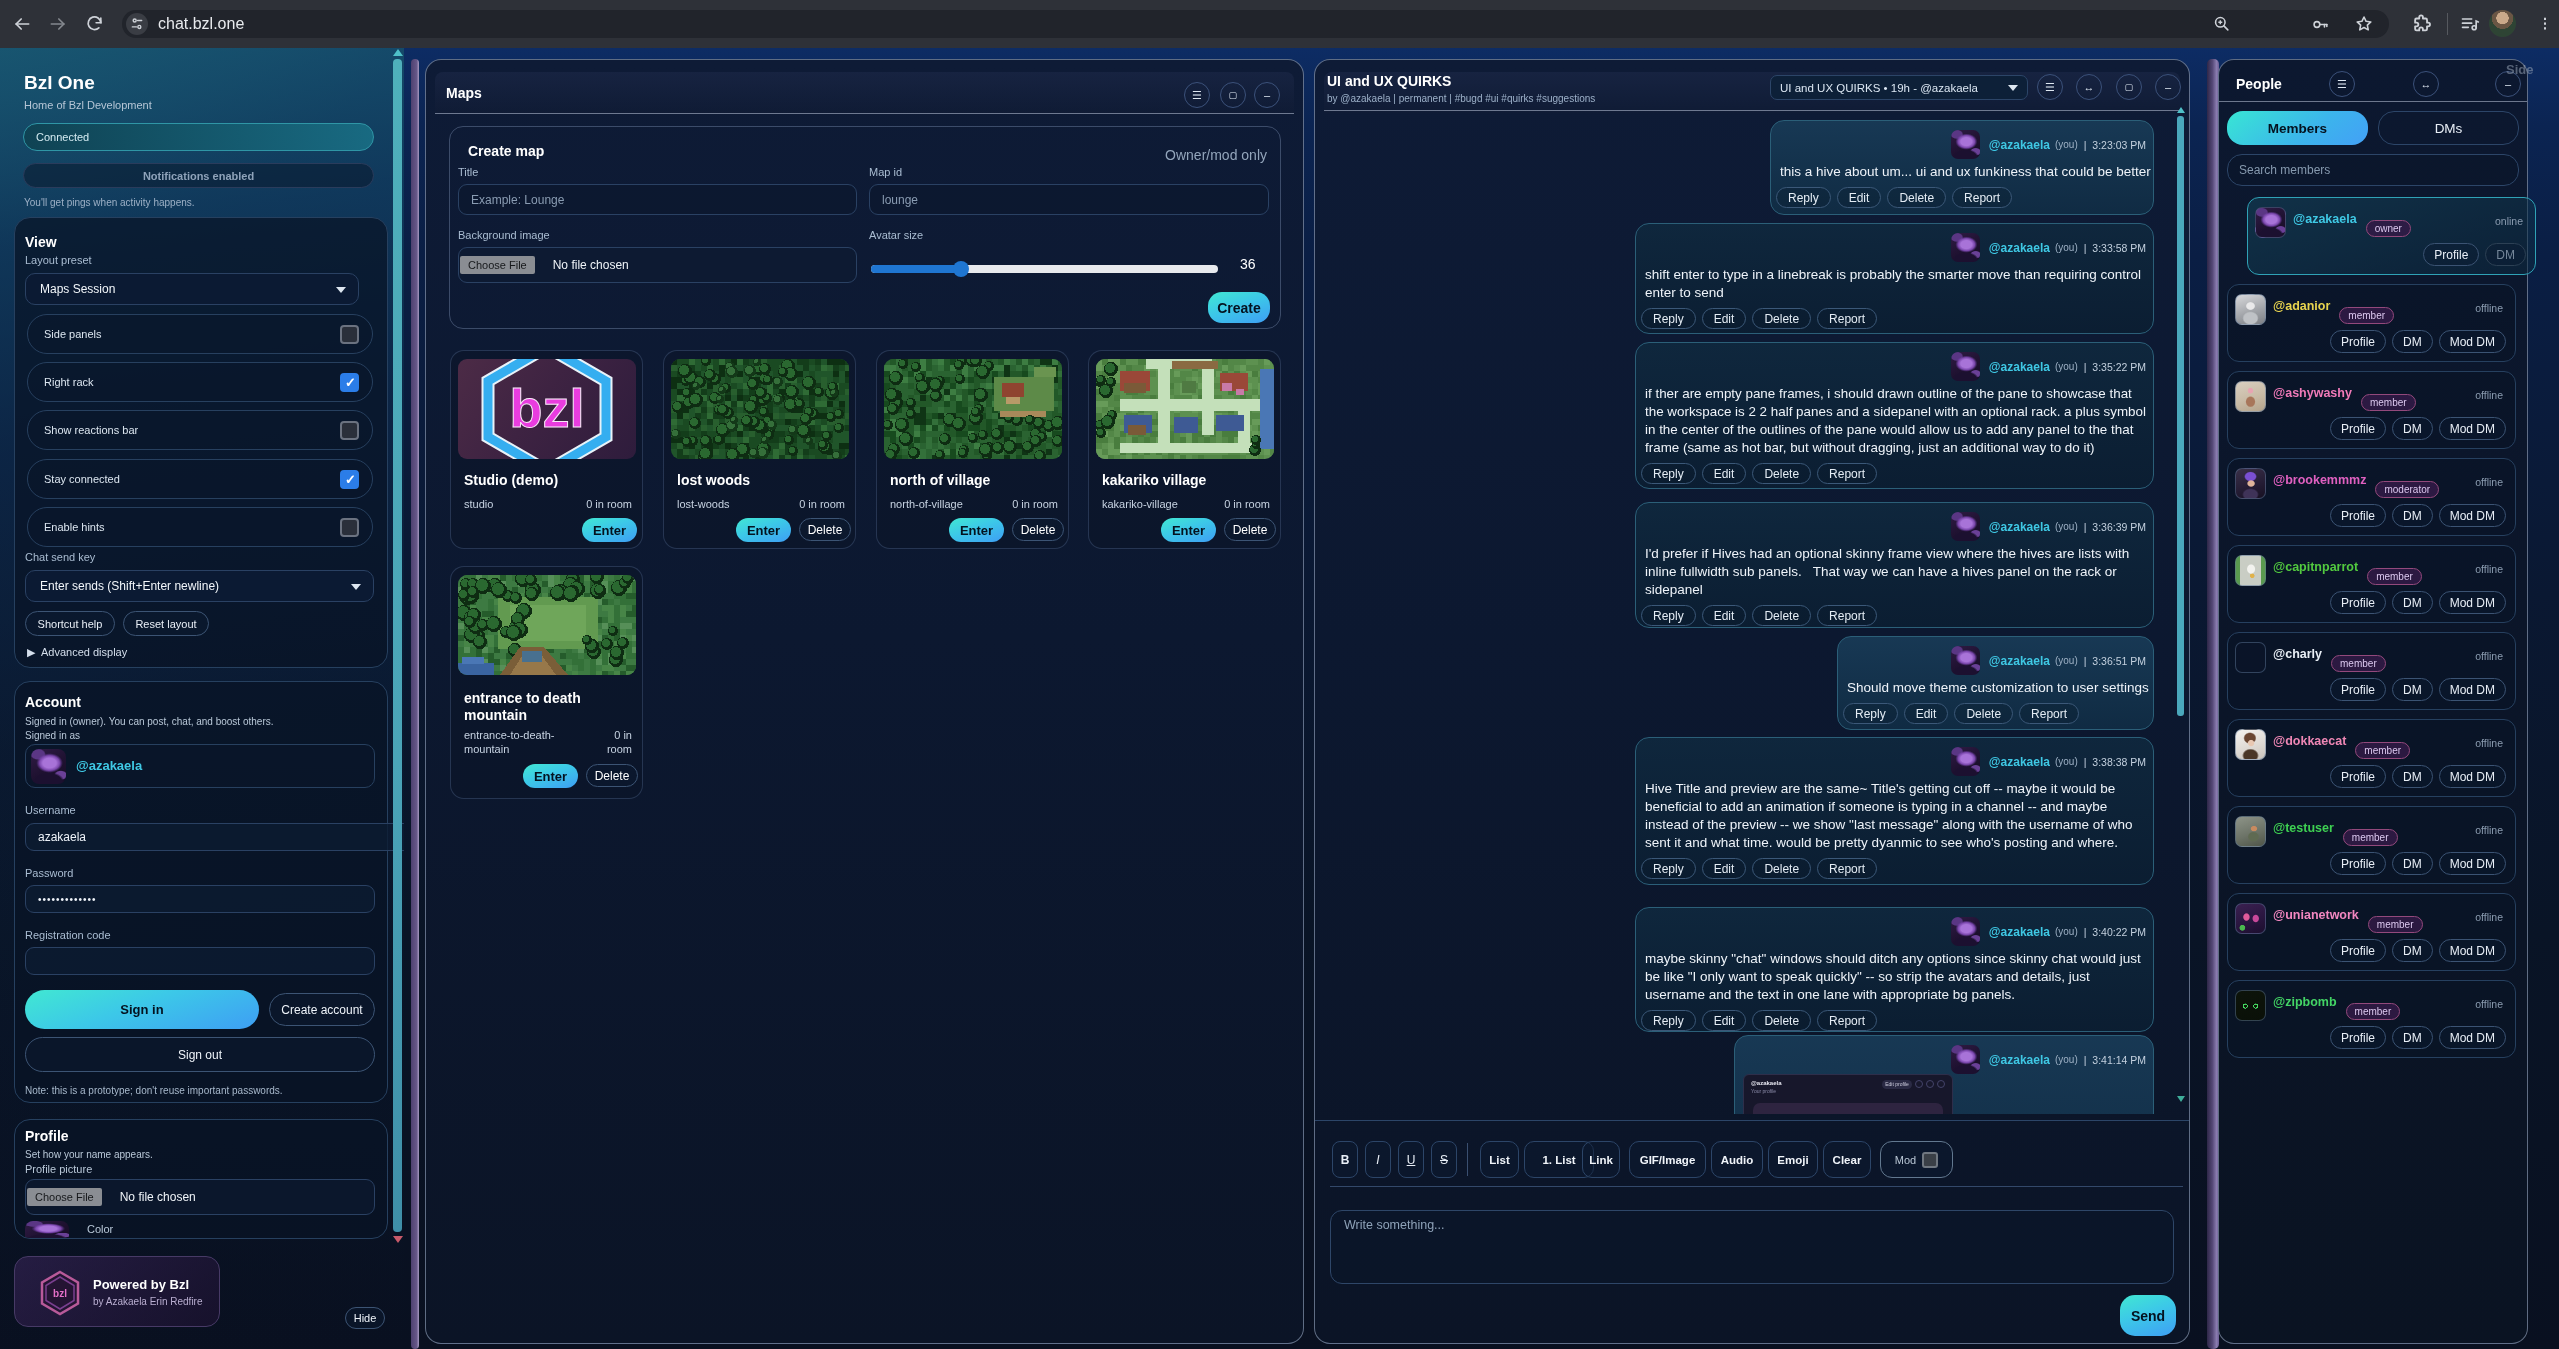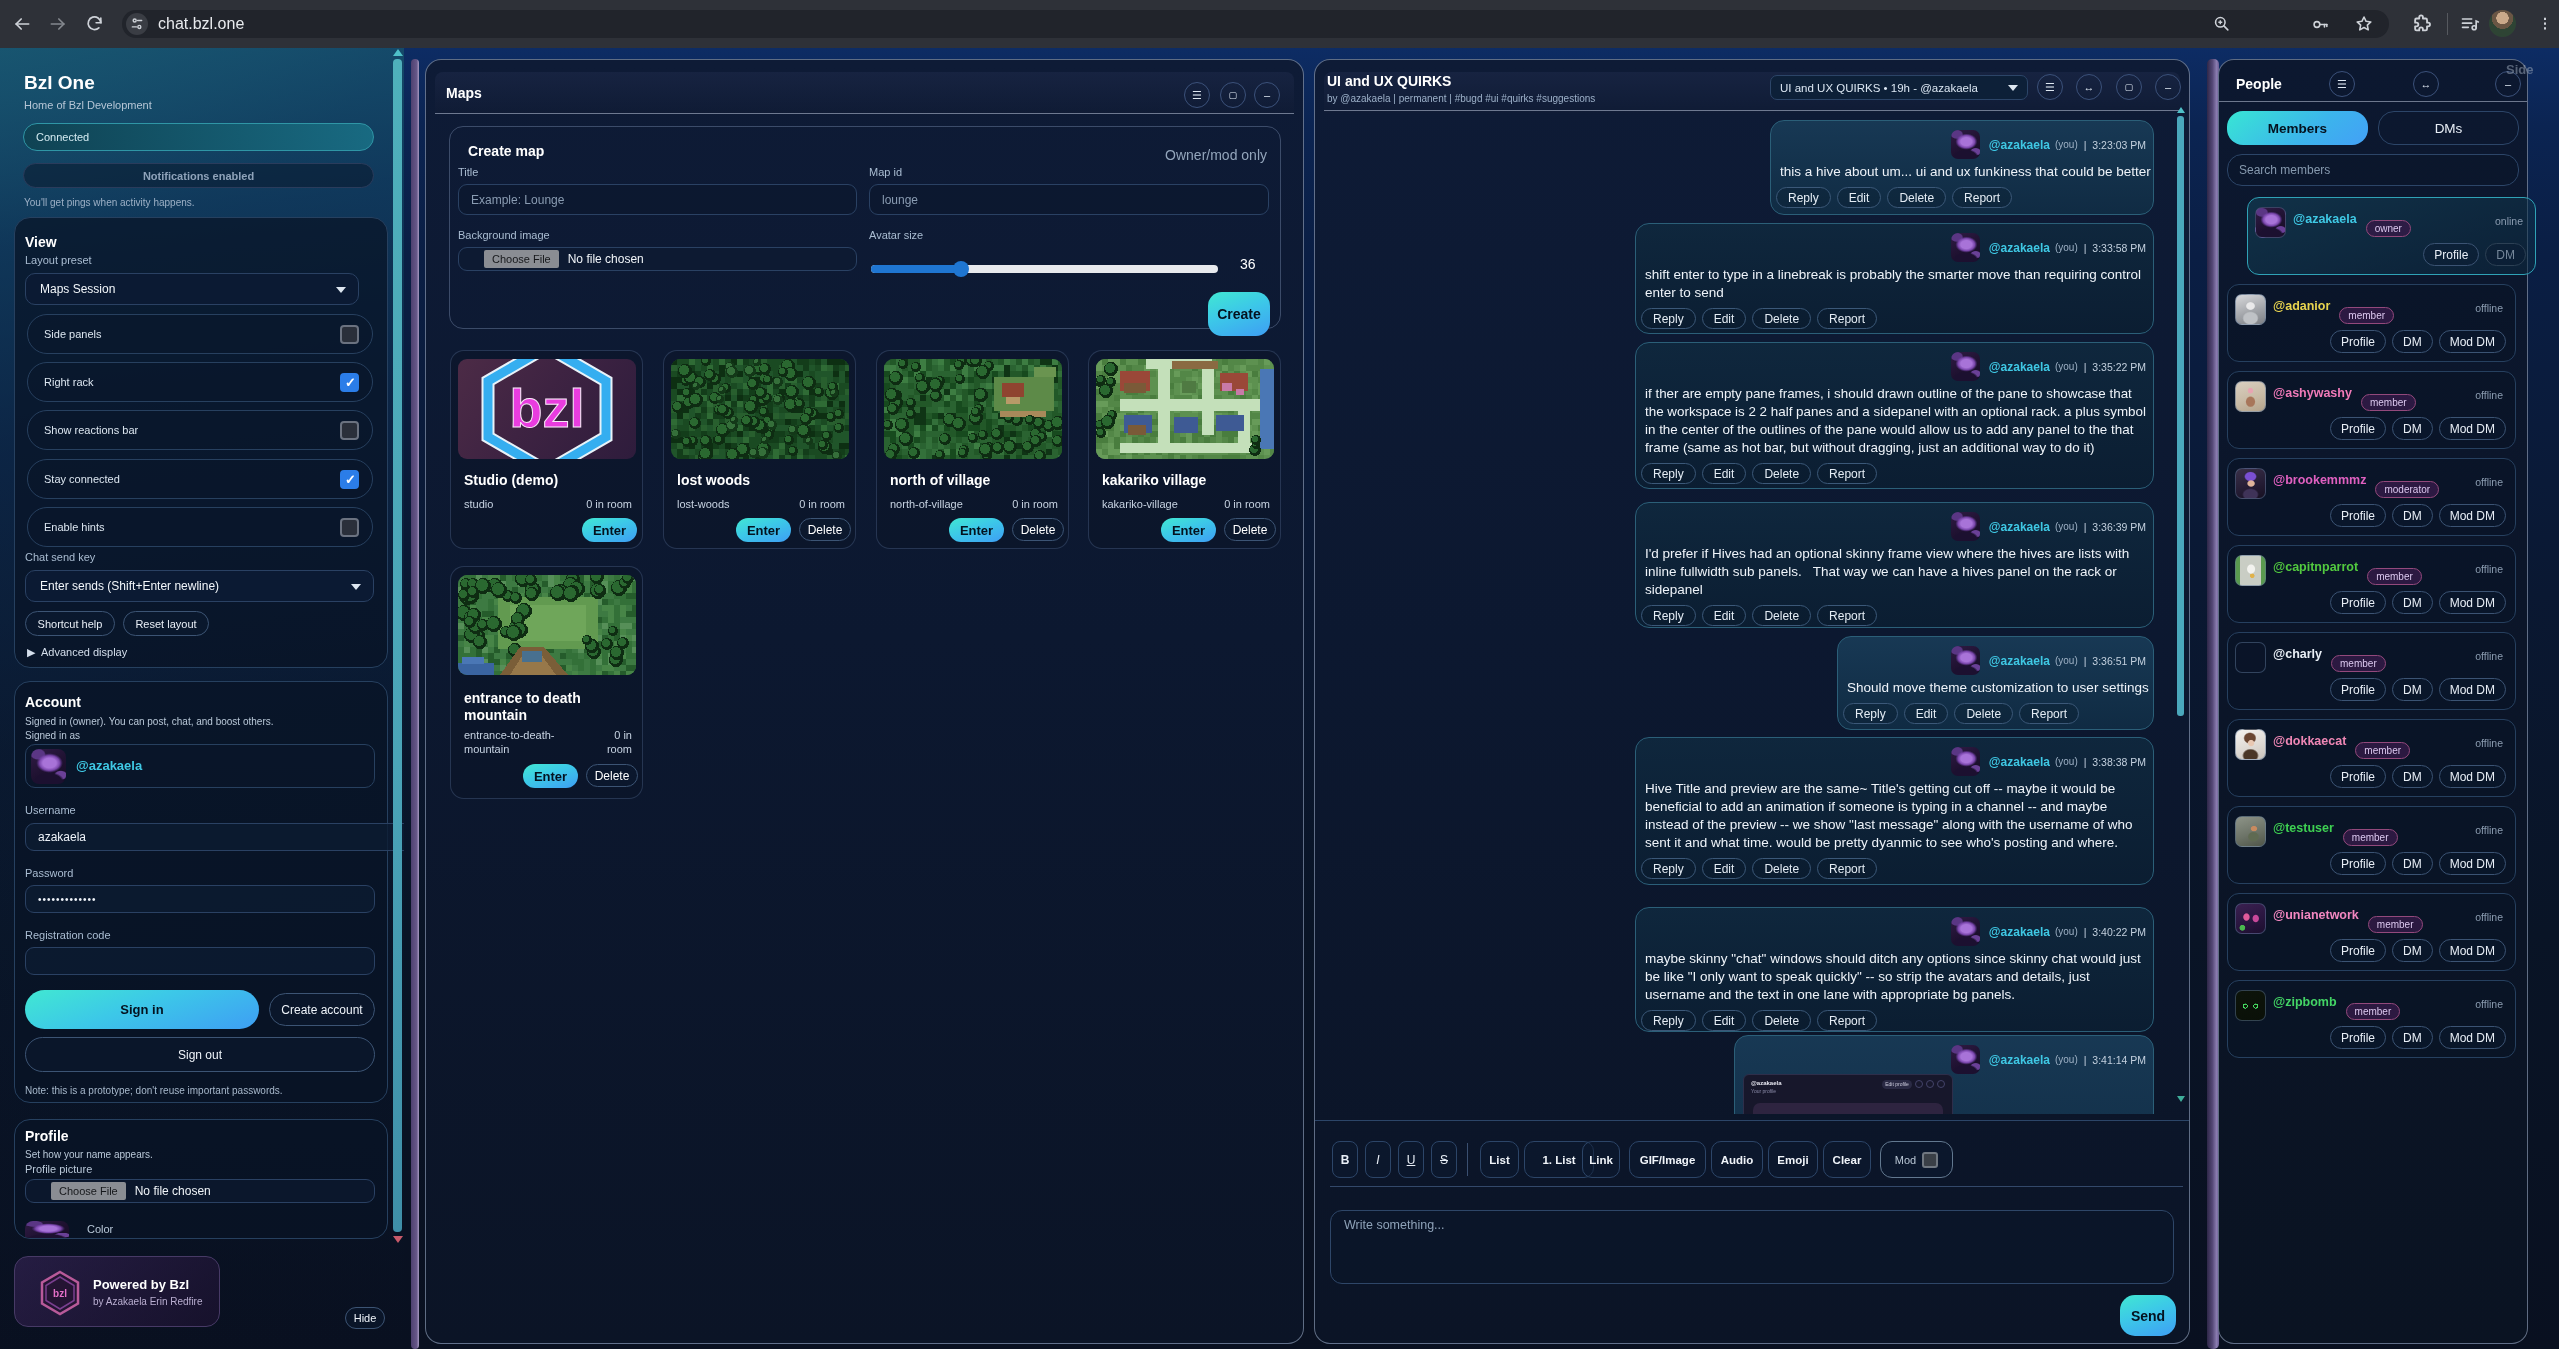--- a/index.html
+++ b/index.html
@@ -38,21 +38,21 @@
 .sel:after { content:""; position:absolute; right:12px; top:13px; width:0; height:0; border-left:5px solid transparent; border-right:5px solid transparent; border-top:6px solid #dde6f0; }
 .chk-row { position:absolute; left:12px; width:346px; height:40px; border:1px solid #27405f; border-radius:20px; background:rgba(10,22,42,0.5);
   display:flex; align-items:center; padding:0 16px; font-size:11px; color:#dce6f0; }
 .box { position:absolute; right:13px; top:10px; width:19px; height:19px; border-radius:4px; background:#2a2f3a; border:2px solid #6b7280; }
 .box.on { background:#2b7de8; border-color:#2b7de8; }
 .box.on:after { content:"\2713"; position:absolute; left:3px; top:0px; color:#fff; font-size:13px; font-weight:bold; }
 .sb-btn { position:absolute; height:25px; border:1px solid #3c5474; border-radius:13px; background:rgba(12,26,48,0.6); color:#e8eef6; font-size:11px; display:flex; align-items:center; justify-content:center; }
 .inp { height:28px; border:1px solid #2a4163; border-radius:9px; background:rgba(13,27,50,0.8); color:#eef3f9; font-size:12px; display:flex; align-items:center; padding:0 12px; }
 .btn-grad { background:linear-gradient(160deg,#41e8d2 0%, #3cc8e8 45%, #3e9ef4 100%); color:#04121f; font-weight:bold; display:flex; align-items:center; justify-content:center; }
 .btn-outline { border:1px solid #3c5474; background:rgba(12,26,48,0.5); color:#eef3f9; display:flex; align-items:center; justify-content:center; }
-.filebox { display:flex; align-items:center; height:24px; border:1px solid #2a4163; border-radius:9px; background:rgba(13,27,50,0.6); padding:0 25px; }
+.filebox { display:flex; align-items:center; height:36px; border:1px solid #2a4163; border-radius:9px; background:rgba(13,27,50,0.6); padding:0 1px;gap:9px; }
 .filebtn { background:#8a8d93; color:#16181b; font-size:11px; padding:3px 8px; border-radius:2px; }
 .filetxt { color:#f0f4f8; font-size:12px; margin-left:9px; }
 .small { font-size:10px; color:#b9c8d8; }
 
 .sb-scroll { position:absolute; left:393px; top:11px; width:9px; height:1173px; border-radius:4px; background:linear-gradient(180deg,#4fb0bb 0%, #4aa4b8 60%, #3f8fa8 100%); }
 .sb-up { position:absolute; left:393px; top:1px; width:0; height:0; border-left:5px solid transparent; border-right:5px solid transparent; border-bottom:7px solid #4fc0c8; }
 .sb-down { position:absolute; left:393px; top:1188px; width:0; height:0; border-left:5px solid transparent; border-right:5px solid transparent; border-top:7px solid #c85a6a; }
 .vbar1 { position:absolute; left:411px; top:11px; width:8px; height:1290px; border-radius:4px; background:linear-gradient(90deg,#4e4170 0%, #665788 70%, #a79ac2 100%); }
 .vbar2 { position:absolute; left:2207px; top:11px; width:12px; height:1290px; border-radius:5px; background:linear-gradient(90deg,#2e2748 0%, #544876 45%, #8a7cb0 80%, #6a5c92 100%); }
 
@@ -249,21 +249,21 @@
       <div class="cm-lbl" style="left:8px;top:102px;">Background image</div>
       <div class="filebox" style="position:absolute;left:8px;top:120px;width:399px;">
           <span class="filebtn">Choose File</span>
           <span class="filetxt">No file chosen</span>
         </div>
       <div class="cm-lbl" style="left:419px;top:102px;">Avatar size</div>
       <div style="position:absolute;left:421px;top:138px;width:347px;height:8px;border-radius:4px;background:#e8eaee;"></div>
       <div style="position:absolute;left:421px;top:138px;width:90px;height:8px;border-radius:4px 0 0 4px;background:#1f76d2;"></div>
       <div style="position:absolute;left:503px;top:134px;width:16px;height:16px;border-radius:50%;background:#1f76d2;"></div>
       <div style="position:absolute;left:790px;top:129px;font-size:14px;color:#fff;">36</div>
-      <div class="btn-grad" style="position:absolute;left:758px;top:165px;width:62px;height:44px;font-size:14px;border-radius:14px;">Create</div>
+      <div class="btn-grad" style="position:absolute;left:758px;top:165px;width:62px;height:31px;font-size:14px;border-radius:14px;">Create</div>
     </div>
       <div class="mcard" style="left:24px;top:290px;height:199px;">
         <div class="mthumb">
           <div style="position:absolute;inset:0;background:linear-gradient(125deg,#4c2b46 0%,#3e2342 45%,#2e1c3c 100%);"></div>
           <svg style="position:absolute;left:0;top:0;" width="178" height="100" viewBox="0 0 178 100">
             <g stroke-linejoin="miter">
               <polygon points="89,-12 148,22 148,78 89,112 30,78 30,22" fill="none" stroke="#e8f2f8" stroke-width="13"></polygon>
               <polygon points="89,-12 148,22 148,78 89,112 30,78 30,22" fill="none" stroke="#35aef0" stroke-width="9"></polygon>
             </g>
             <text x="89" y="68" text-anchor="middle" font-size="54" font-weight="bold" fill="#e93cdf" stroke="#f8e8f8" stroke-width="1" font-family="Liberation Sans">bzl</text>

